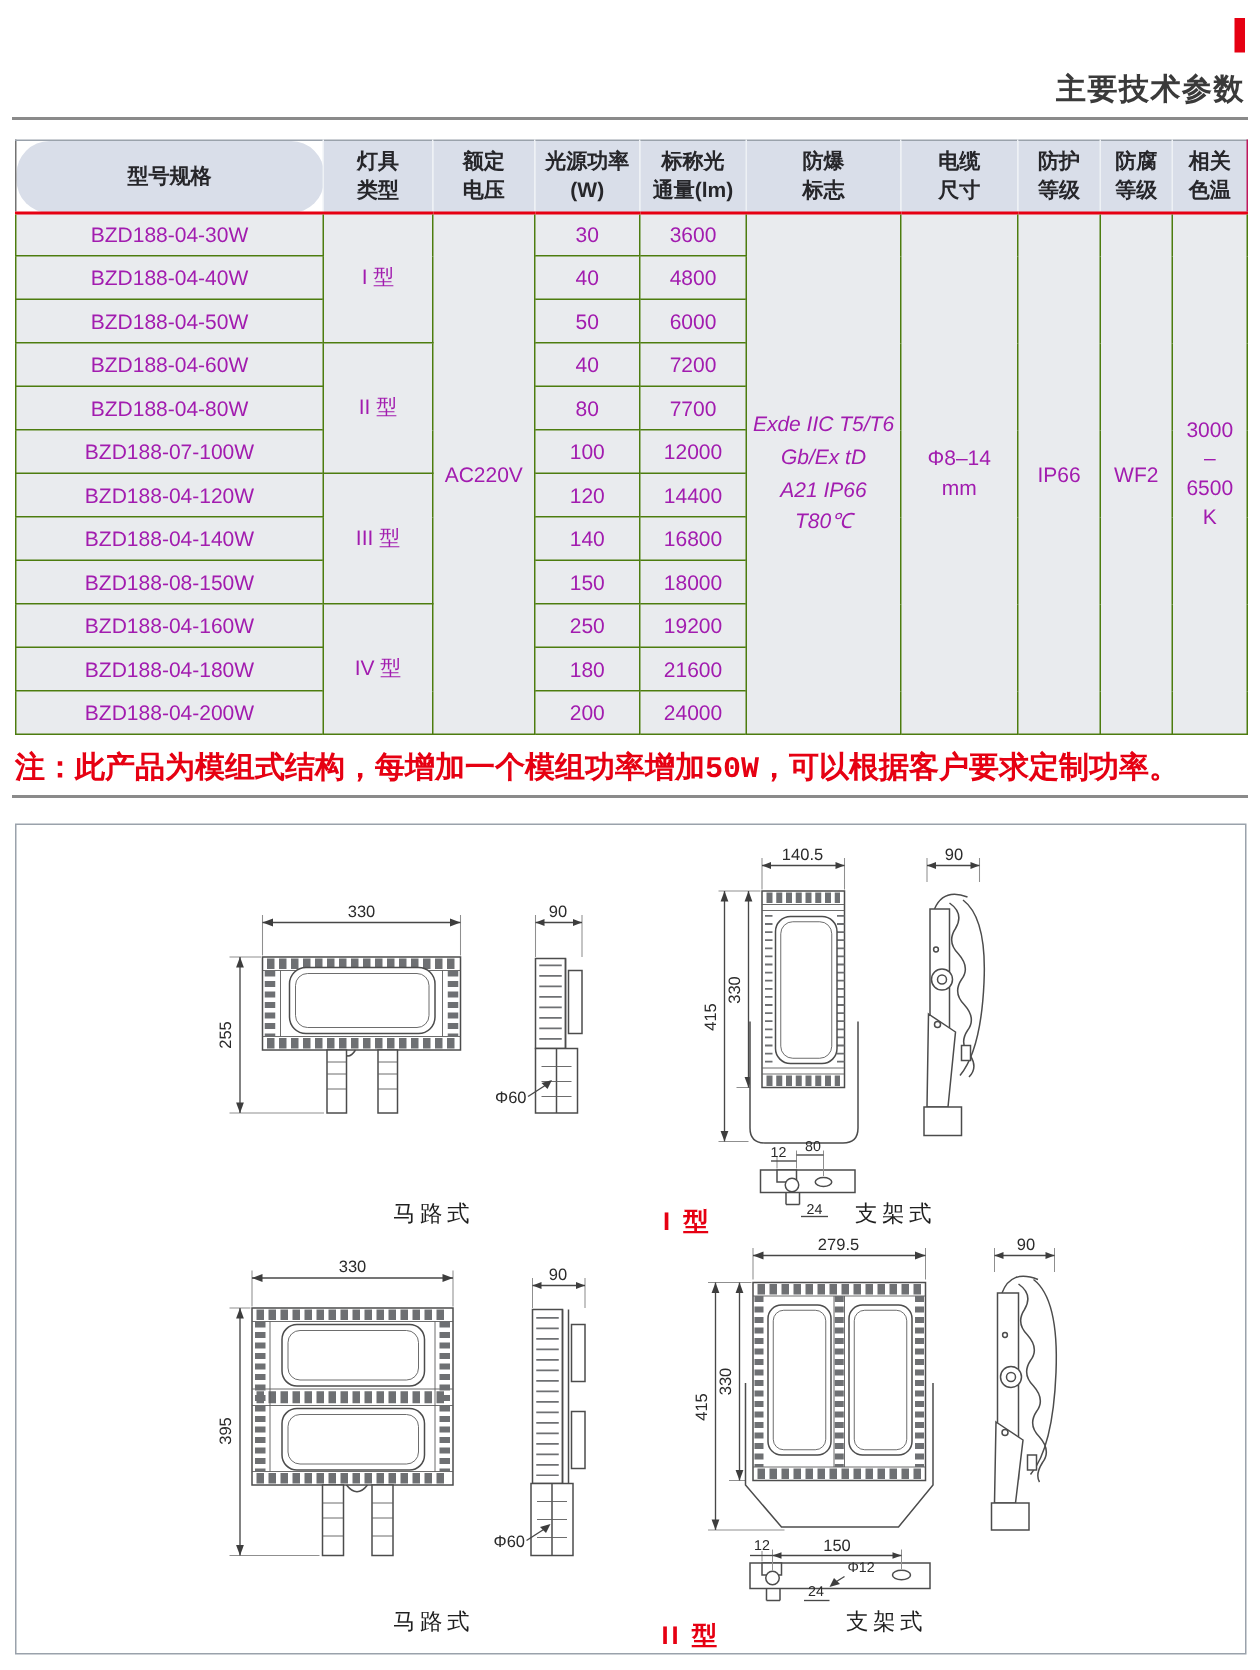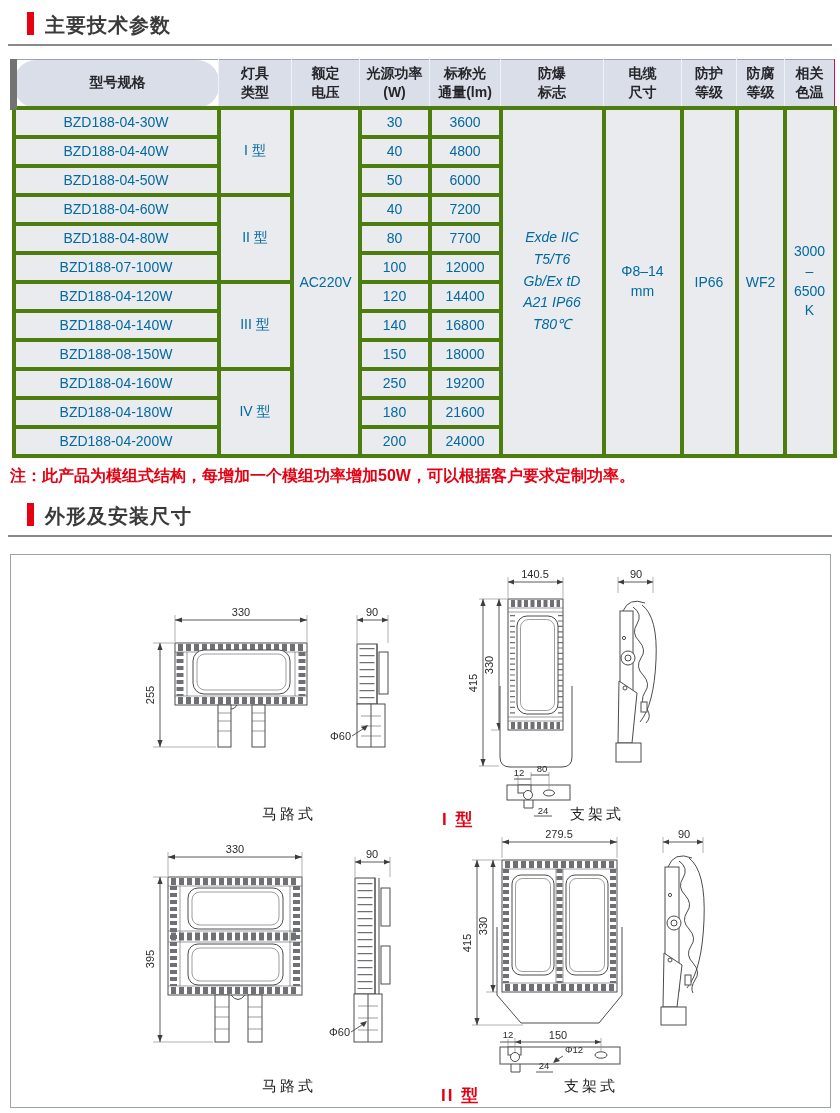--- a/index.html
+++ b/index.html
@@ -2,43 +2,43 @@
 <html><head>
 <meta charset="utf-8">
 <style>
   * { box-sizing: border-box; margin: 0; padding: 0; }
   body { background: #ffffff; }
   .page {
     width: 840px; height: 1113px; background: #fff; overflow: hidden;
     font-family: "Liberation Sans", sans-serif; position: relative;
   }
   
-  .section-head { display: flex; align-items: flex-start; gap: 11px; margin: 12px 10px 0 27px; }
+  .section-head { display: flex; align-items: flex-end; gap: 11px; margin: 12px 10px 0 10px; flex-direction: column; }
   .red-bar { width: 7px; height: 23px; background: #e60012; flex: 0 0 auto; }
   .section-head h2 { font-size: 20px; font-weight: bold; color: #3a3a3a; letter-spacing: 1px; }
   .title-rule { height: 2px; background: #8a8a8a; margin: 5px 8px 0 8px; }
   
   table.spec { border-collapse: collapse; table-layout: fixed; width: 821px; margin: 13px 0 0 10px; }
   .spec th {
     background: #d9dee9; height: 48px; padding: 0 2px;
     font-size: 14px; font-weight: bold; color: #26262a; text-align: center; vertical-align: middle;
     border-left: 1px solid #eef1f5; border-right: 1px solid #eef1f5;
     border-top: 1px solid #9aa2ab; border-bottom: 2px solid #e60012;
   }
-  .spec th:first-child { border-left: 7px solid #737373; border-radius: 22px; }
+  .spec th:first-child { border-left: 1px solid #737373; border-radius: 22px; }
   .spec th:last-child { border-right: 1px solid #be185d; }
   .spec th .l { display: block; line-height: 1.35; }
   .spec td {
-    background: #e9ebee; border: 4px solid #4d7c0f; height: 29px; padding: 0 3px;
-    font-size: 14px; color: #0369a1; text-align: center; vertical-align: middle;
+    background: #e9ebee; border: 1px solid #4d7c0f; height: 29px; padding: 0 3px;
+    font-size: 14px; color: #a21caf; text-align: center; vertical-align: middle;
   }
   .spec td.mlines { line-height: 1.55; font-style: italic; }
   .spec td.clines { line-height: 1.4; }
   
-  .note { margin: 8px 10px 0 10px; color: #e60012; font-size: 16px; font-weight: bold; }
+  .note { margin: 8px 10px 0 10px; color: #e60012; font-size: 20px; font-weight: bold; font-family: Liberation Mono, monospace; }
   .sec2 { margin-top: 16px; }
   
   .panel { width: 819px; height: 552px; border: 1px solid #9aa2ab; margin: 17px 10px 0 10px; background: #fff; box-sizing: content-box; }
   .panel svg { display: block; }
   .panel svg .s  { stroke: #4c4c4c; fill: none; stroke-width: 1; }
   .panel svg .sw { stroke: #4c4c4c; fill: #ffffff; stroke-width: 1; }
   .panel svg .thin { stroke: #5c5c5c; fill: none; stroke-width: 0.6; }
   .panel svg .hz { stroke: #6e7073; fill: none; }
   .panel svg .dim { stroke: #474747; fill: none; stroke-width: 0.9; }
   .panel svg .gd { stroke: #8f8f8f; fill: none; stroke-width: 0.7; }
@@ -199,24 +199,20 @@
       <tr>
         <td>BZD188-04-200W</td>
         <td>200</td>
         <td>24000</td>
       </tr>
     </tbody>
   </table>
 
   <p class="note">注：此产品为模组式结构，每增加一个模组功率增加50W，可以根据客户要求定制功率。</p>
 
-  <div class="section-head sec2">
-    <span class="red-bar"></span>
-    <h2>外形及安装尺寸</h2>
-  </div>
   <div class="title-rule"></div>
 
   <div class="panel">
     <svg width="819" height="552" viewBox="0 0 819 552">
 
       <g>
         <line class="gd" x1="164" y1="60" x2="164" y2="87"></line>
           <line class="gd" x1="296" y1="60" x2="296" y2="87"></line>
         <line class="dim" x1="164" y1="65" x2="296" y2="65"></line>
         <polygon class="ar" points="164,65 171,62.4 171,67.6"></polygon>

